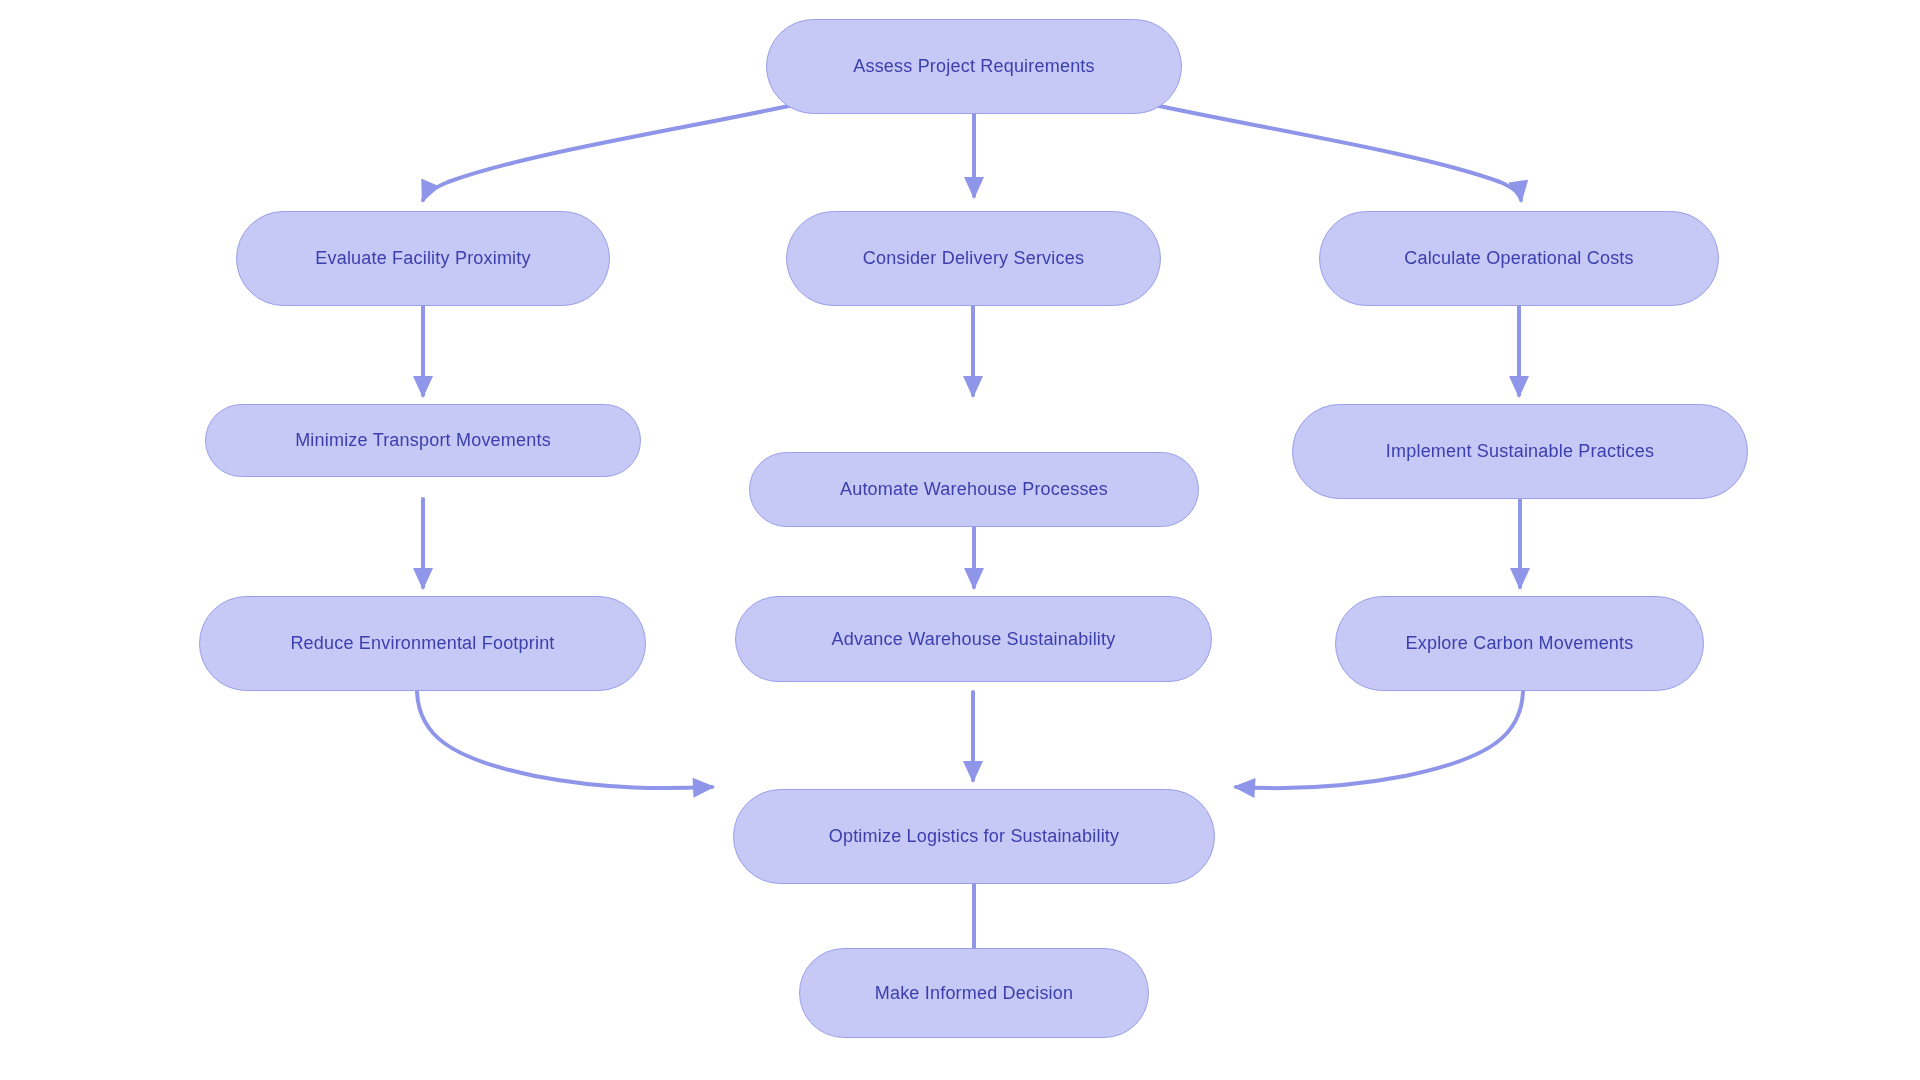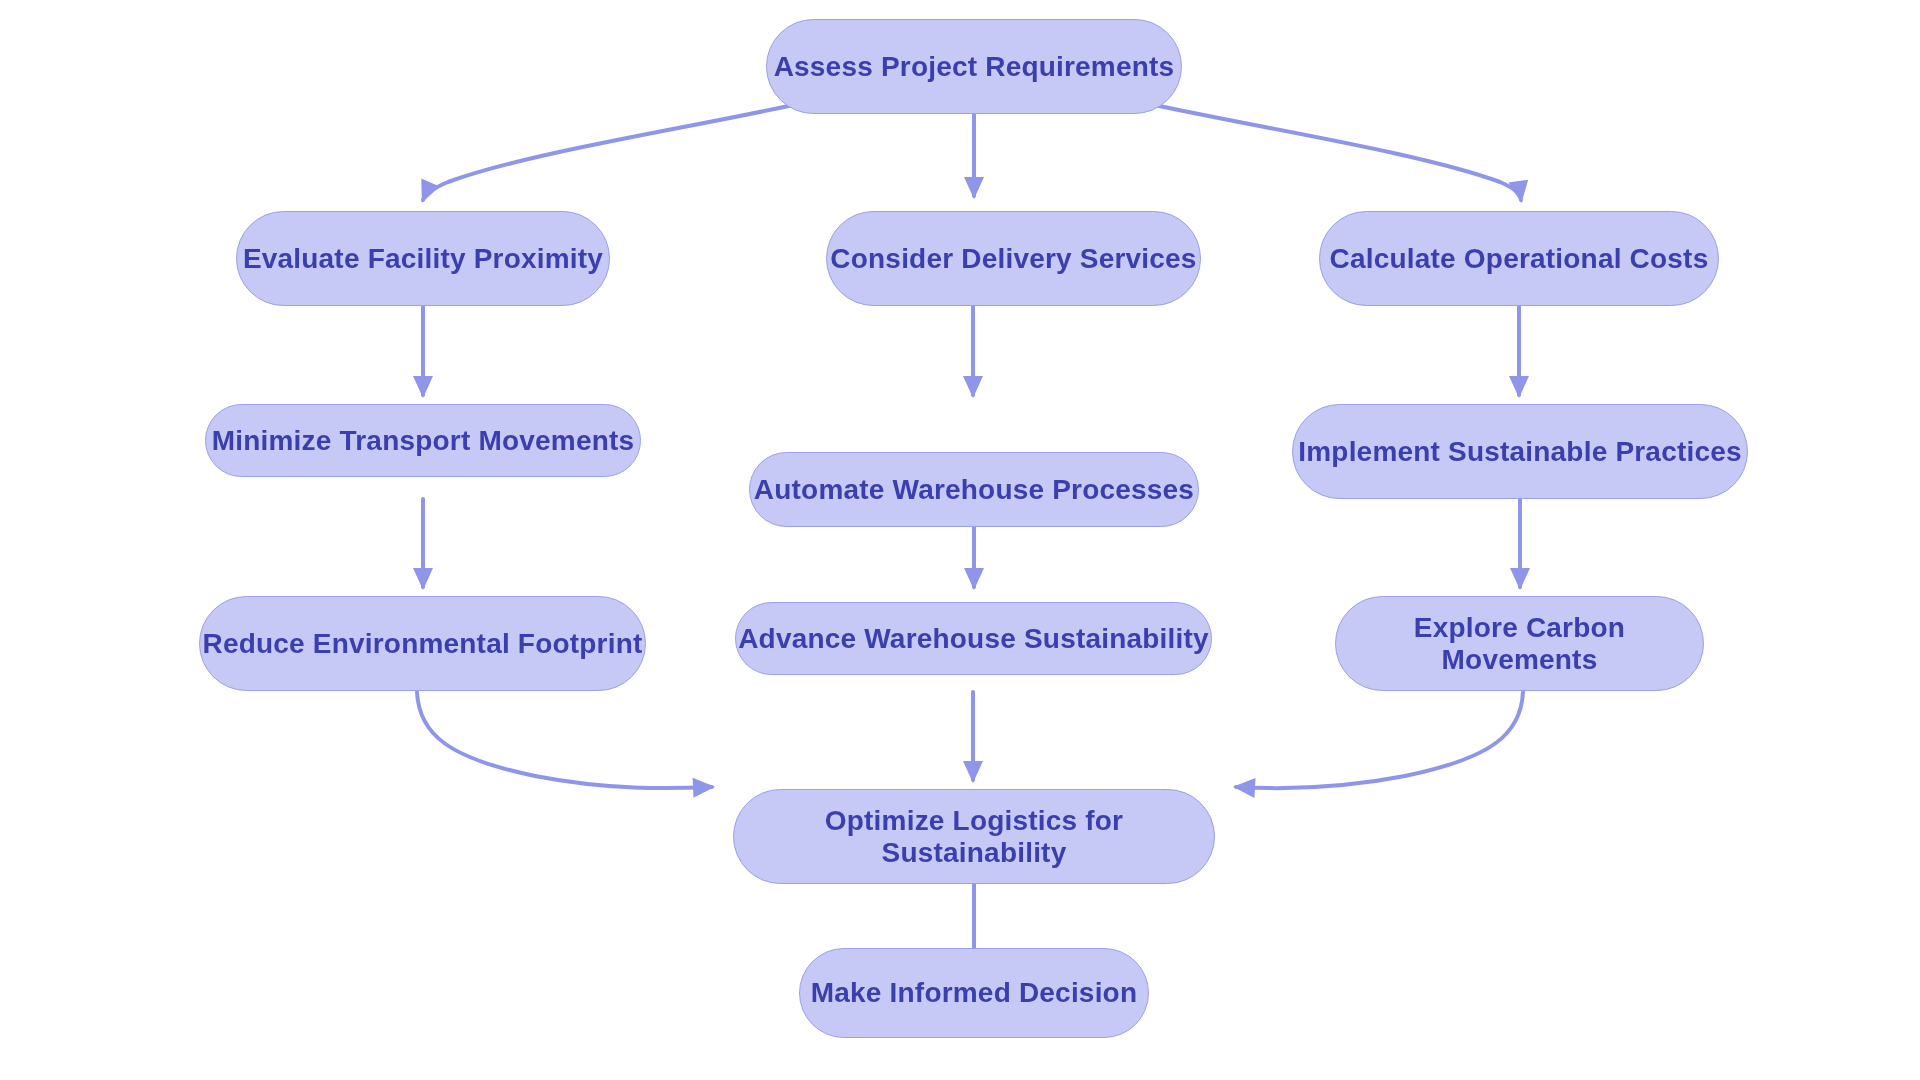--- a/index.html
+++ b/index.html
@@ -27,25 +27,24 @@
     stroke-width:4;
     stroke-linecap:round;
   }
   .node{
     position:absolute;
     display:flex;align-items:center;justify-content:center;
     background:var(--node-fill);
     border:1.6px solid var(--node-border);
     border-radius:48px;
     color:var(--node-text);
-    font-size:28px;
+    font-size:18px;
     letter-spacing:0.2px;
     text-align:center;
     box-sizing:border-box;
-    font-weight:bold;
   }
 </style>
 </head>
 <body>
 
 <svg id="edge-layer" viewBox="0 0 1920 1080" xmlns="http://www.w3.org/2000/svg">
   <defs>
     <marker id="ah" viewBox="0 0 24 22" markerWidth="24" markerHeight="22" refX="20" refY="11" orient="auto" markerUnits="userSpaceOnUse">
       <path d="M1,1 L23,11 L1,21 Z" style="fill:var(--arrow)"></path>
     </marker>
@@ -71,21 +70,21 @@
 </svg>
 
 <div class="node" style="left:766px;top:19px;width:416px;height:95px;">
   <span>Assess Project Requirements</span>
 </div>
 
 <div class="node" style="left:236px;top:211px;width:374px;height:95px;">
   <span>Evaluate Facility Proximity</span>
 </div>
 
-<div class="node" style="left:826px;top:211px;width:375px;height:95px;">
+<div class="node" style="left:786px;top:211px;width:375px;height:95px;">
   <span>Consider Delivery Services</span>
 </div>
 
 <div class="node" style="left:1319px;top:211px;width:400px;height:95px;">
   <span>Calculate Operational Costs</span>
 </div>
 
 <div class="node" style="left:205px;top:404px;width:436px;height:73px;">
   <span>Minimize Transport Movements</span>
 </div>
@@ -95,21 +94,21 @@
 </div>
 
 <div class="node" style="left:1292px;top:404px;width:456px;height:95px;">
   <span>Implement Sustainable Practices</span>
 </div>
 
 <div class="node" style="left:199px;top:596px;width:447px;height:95px;">
   <span>Reduce Environmental Footprint</span>
 </div>
 
-<div class="node" style="left:735px;top:596px;width:477px;height:73px;margin-top:6px;">
+<div class="node" style="left:735px;top:596px;width:477px;height:86px;">
   <span>Advance Warehouse Sustainability</span>
 </div>
 
 <div class="node" style="left:1335px;top:596px;width:369px;height:95px;">
   <span>Explore Carbon Movements</span>
 </div>
 
 <div class="node" style="left:733px;top:789px;width:482px;height:95px;">
   <span>Optimize Logistics for Sustainability</span>
 </div>

